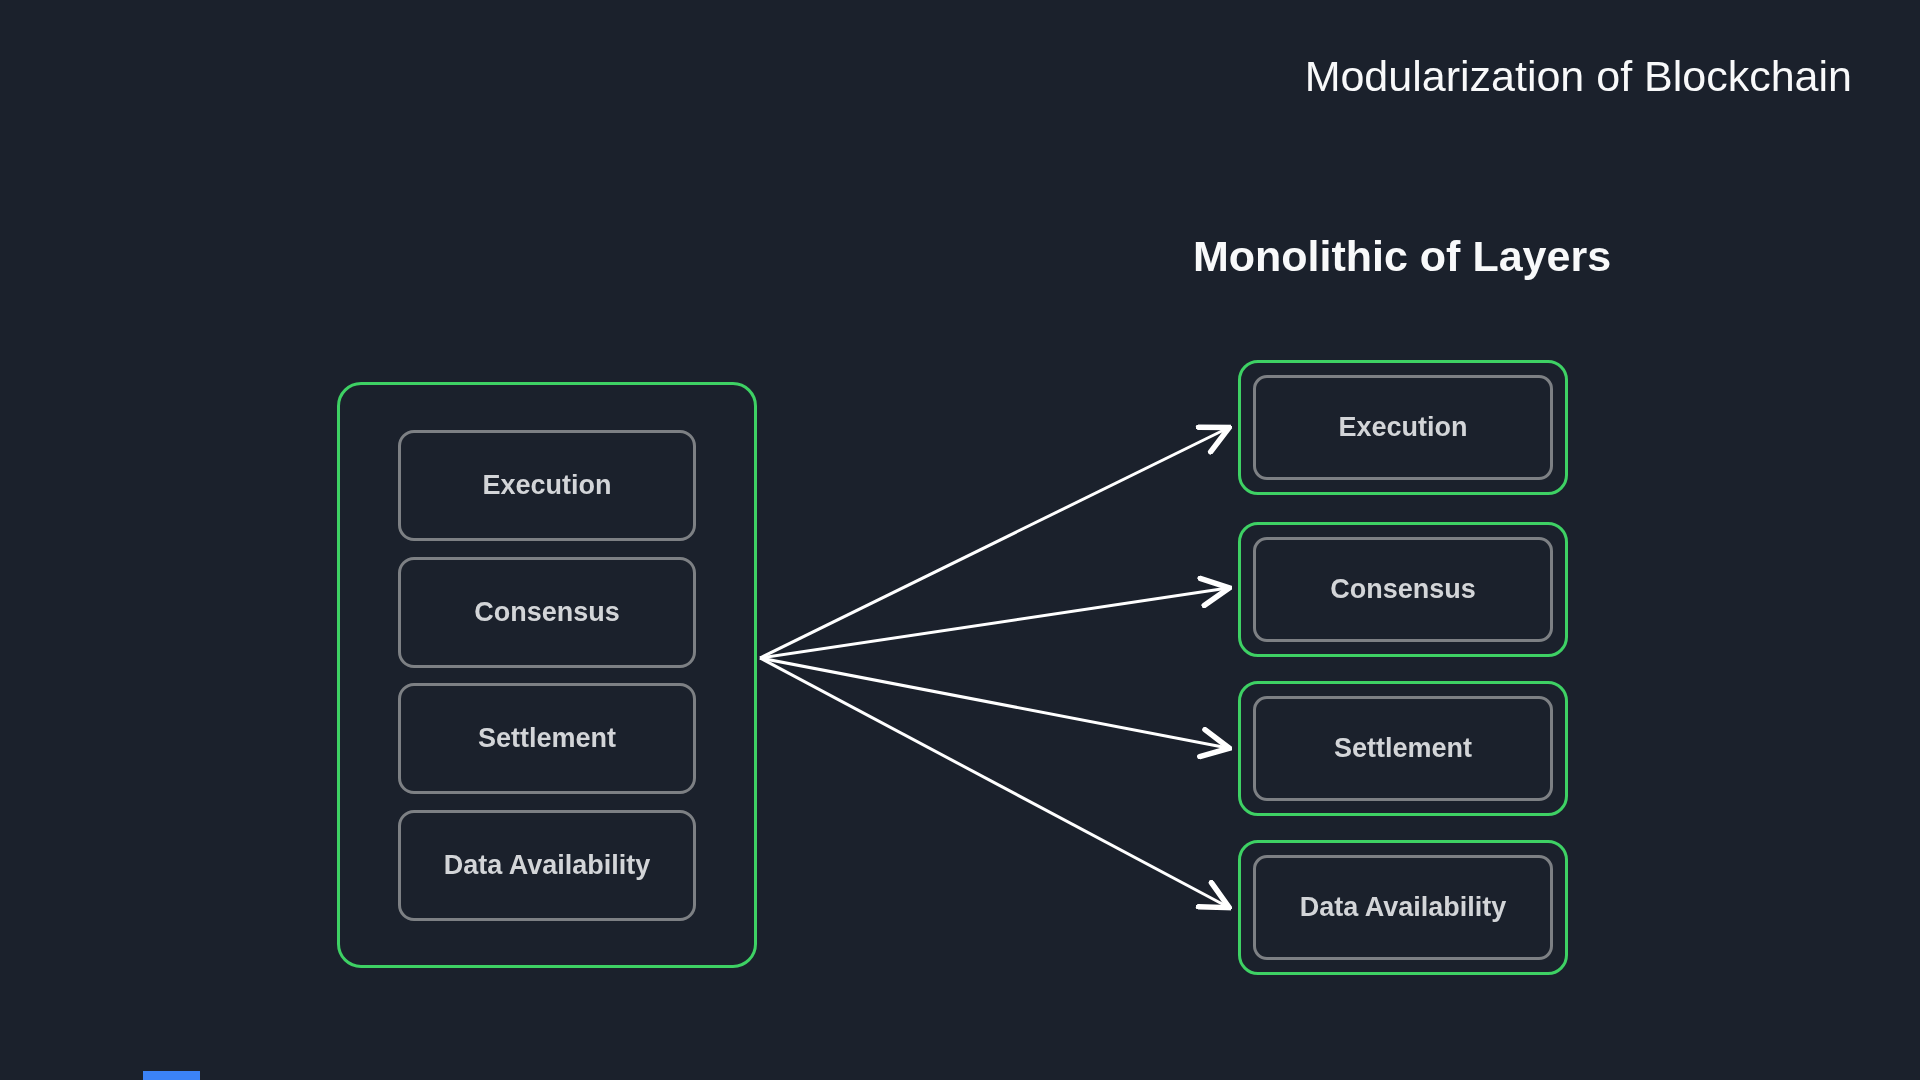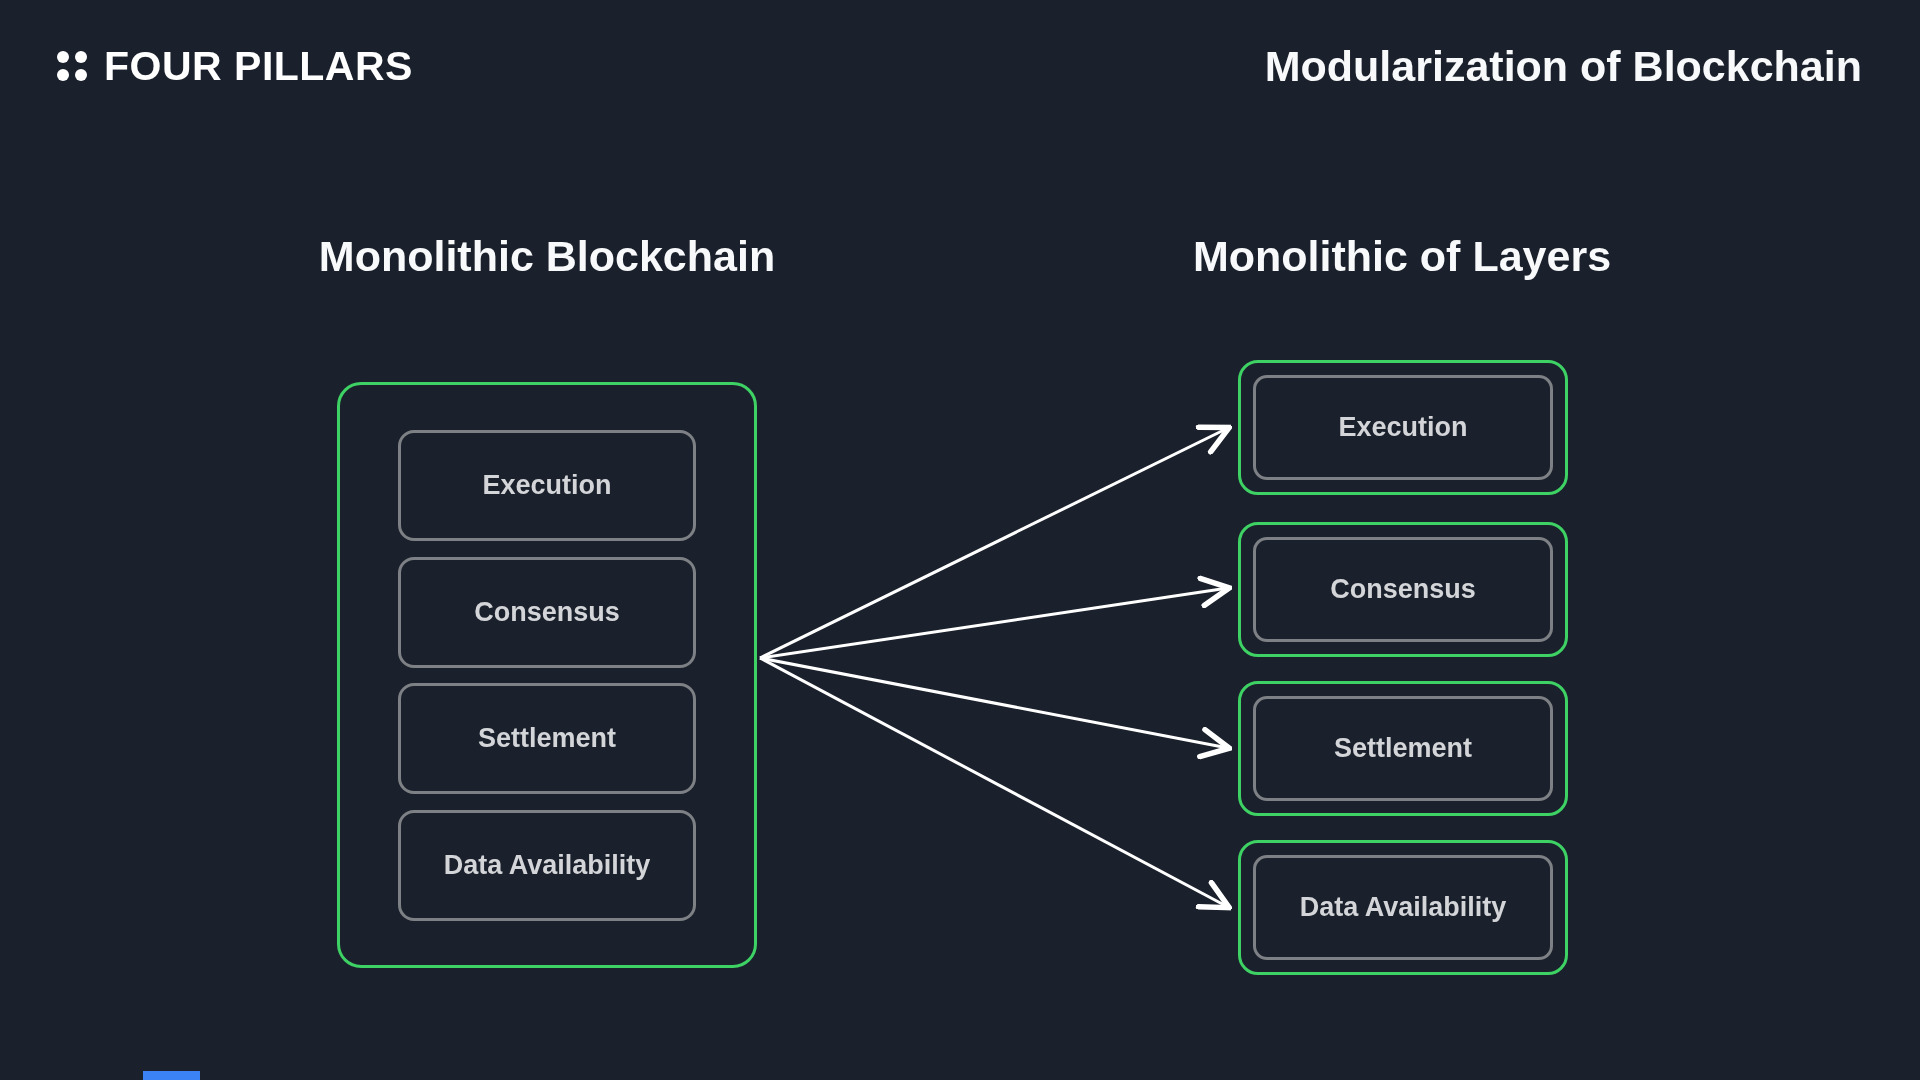--- a/index.html
+++ b/index.html
@@ -10,21 +10,21 @@
   .stage{
     position:relative;width:1920px;height:1080px;overflow:hidden;
     background:var(--background);
     font-family:"Liberation Sans",sans-serif;
   }
   
   .logo{position:absolute;left:57px;top:38px;height:56px;display:flex;align-items:center;gap:17px;}
   .dots{width:30px;height:30px;display:grid;grid-template-columns:12px 12px;grid-template-rows:12px 12px;gap:6px;}
   .dots i{width:12px;height:12px;border-radius:50%;background:#ffffff;display:block;}
   .logo-text{font-size:41px;font-weight:700;color:#ffffff;letter-spacing:.5px;white-space:nowrap;}
-  .title{position:absolute;right:54px;top:38px;margin:4px;font-size:43px;font-weight:700;color:var(--heading-text);white-space:nowrap;}
+  .title{position:absolute;right:54px;top:38px;margin:14px;font-size:43px;font-weight:400;color:var(--heading-text);white-space:nowrap;}
   
   .panel-heading{position:absolute;top:232px;margin:0;font-size:43px;font-weight:700;color:var(--heading-text);white-space:nowrap;transform:translateX(-50%);}
   .panel-heading.left{left:547px;}
   .panel-heading.right{left:1402px;}
   
   .mono-box{
     position:absolute;left:337px;top:382px;width:420px;height:586px;box-sizing:border-box;
     border:3px solid var(--green);border-radius:24px;
     display:flex;flex-direction:column;align-items:center;justify-content:space-between;
     padding:45px 0 44px 0;
@@ -50,33 +50,23 @@
   .arrows{position:absolute;left:0;top:0;width:1920px;height:1080px;pointer-events:none;}
   .arrows line{stroke:var(--arrow);stroke-width:3;}
   
   .footer-bar{position:absolute;left:143px;bottom:0;width:57px;height:9px;background:var(--accent-blue);}
 </style>
 </head>
 <body>
 
 <div class="stage">
 
-  <div class="logo">
-    <div class="dots">
-      <i></i>
-        <i></i>
-        <i></i>
-        <i></i>
-    </div>
-    <span class="logo-text">FOUR PILLARS</span>
-  </div>
 
   <h1 class="title">Modularization of Blockchain</h1>
 
-  <h2 class="panel-heading left">Monolithic Blockchain</h2>
   <h2 class="panel-heading right">Monolithic of Layers</h2>
 
   <div class="mono-box">
     <div class="layer">
       <span class="layer-label">Execution</span>
     </div>
     <div class="layer">
       <span class="layer-label">Consensus</span>
     </div>
     <div class="layer">

